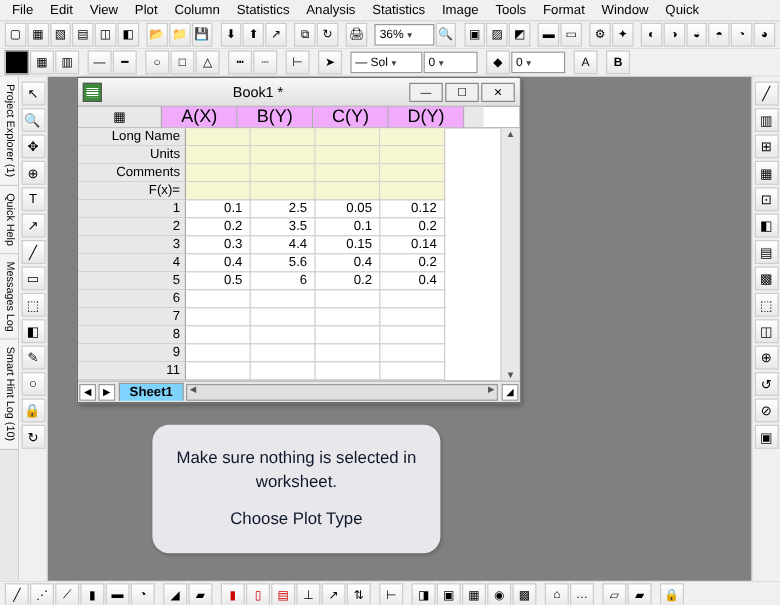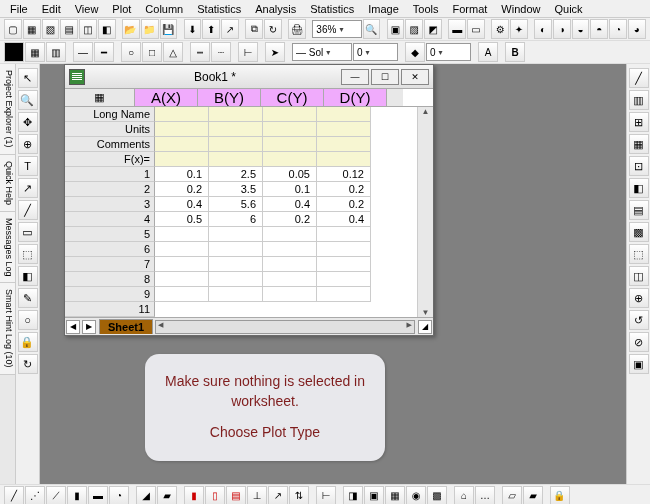--- a/index.html
+++ b/index.html
@@ -45,26 +45,26 @@
   .datacols { flex:1; }
   .datarow { display:flex; height:15px; }
   .cell { width:54px; border-right:1px solid #ccc; border-bottom:1px solid #ccc; text-align:right; padding-right:6px; font-size:11px; line-height:15px; }
   .cell.yellow { background:#f7f6d2; }
   .vscroll { width:16px; background:#e8e8e8; border-left:1px solid #ccc; position:relative; }
   .vscroll::before { content:"▲"; position:absolute; top:0; left:0; right:0; text-align:center; font-size:8px; color:#555; }
   .vscroll::after { content:"▼"; position:absolute; bottom:0; left:0; right:0; text-align:center; font-size:8px; color:#555; }
   
   .tabrow { height:18px; display:flex; align-items:center; background:#e8e8e8; border-top:1px solid #aaa; }
   .tabbtn { width:14px; height:14px; border:1px solid #999; background:#fff; margin:0 1px; display:flex; align-items:center; justify-content:center; font-size:8px; cursor:pointer; }
-  .sheettab { background:#a16207; border:1px solid #999; border-bottom:none; padding:1px 8px; font-weight:bold; font-size:11px; margin-left:2px; }
+  .sheettab { background:#7dd3fc; border:1px solid #999; border-bottom:none; padding:1px 8px; font-weight:bold; font-size:11px; margin-left:2px; }
   .hscroll { flex:1; height:14px; background:#e0e0e0; border:1px solid #999; margin:0 2px; position:relative; }
   .hscroll::before { content:"◀"; position:absolute; left:2px; font-size:7px; color:#555; }
   .hscroll::after { content:"▶"; position:absolute; right:2px; font-size:7px; color:#555; }
   
-  .callout { position:absolute; left:105px; top:290px; width:240px; background:#e8e8ec; border-radius:14px; padding:18px 14px; text-align:center; color:#7f1d1d; font-size:14px; line-height:1.4; box-shadow:1px 1px 3px rgba(0,0,0,0.2); }
+  .callout { position:absolute; left:87px; top:290px; width:240px; background:#e8e8ec; border-radius:14px; padding:18px 14px; text-align:center; color:#0f172a; font-size:14px; line-height:1.4; box-shadow:1px 1px 3px rgba(0,0,0,0.2); }
   
   .bottomrow { display:flex; gap:1px; padding:2px 4px; background:#f0f0f0; border-top:1px solid #ddd; height:22px; align-items:center; }
 </style>
 </head>
 <body>
 
 <div class="menubar">
   <span>File</span>
   <span>Edit</span>
   <span>View</span>
@@ -242,20 +242,26 @@
               <div class="cell">0.05</div>
               <div class="cell">0.12</div>
             </div>
           <div class="datarow">
               <div class="cell">0.2</div>
               <div class="cell">3.5</div>
               <div class="cell">0.1</div>
               <div class="cell">0.2</div>
             </div>
           <div class="datarow">
+              <div class="cell">0.3</div>
+              <div class="cell">4.4</div>
+              <div class="cell">0.15</div>
+              <div class="cell">0.14</div>
+            </div>
+          <div class="datarow">
               <div class="cell">0.4</div>
               <div class="cell">5.6</div>
               <div class="cell">0.4</div>
               <div class="cell">0.2</div>
             </div>
           <div class="datarow">
               <div class="cell">0.5</div>
               <div class="cell">6</div>
               <div class="cell">0.2</div>
               <div class="cell">0.4</div>

